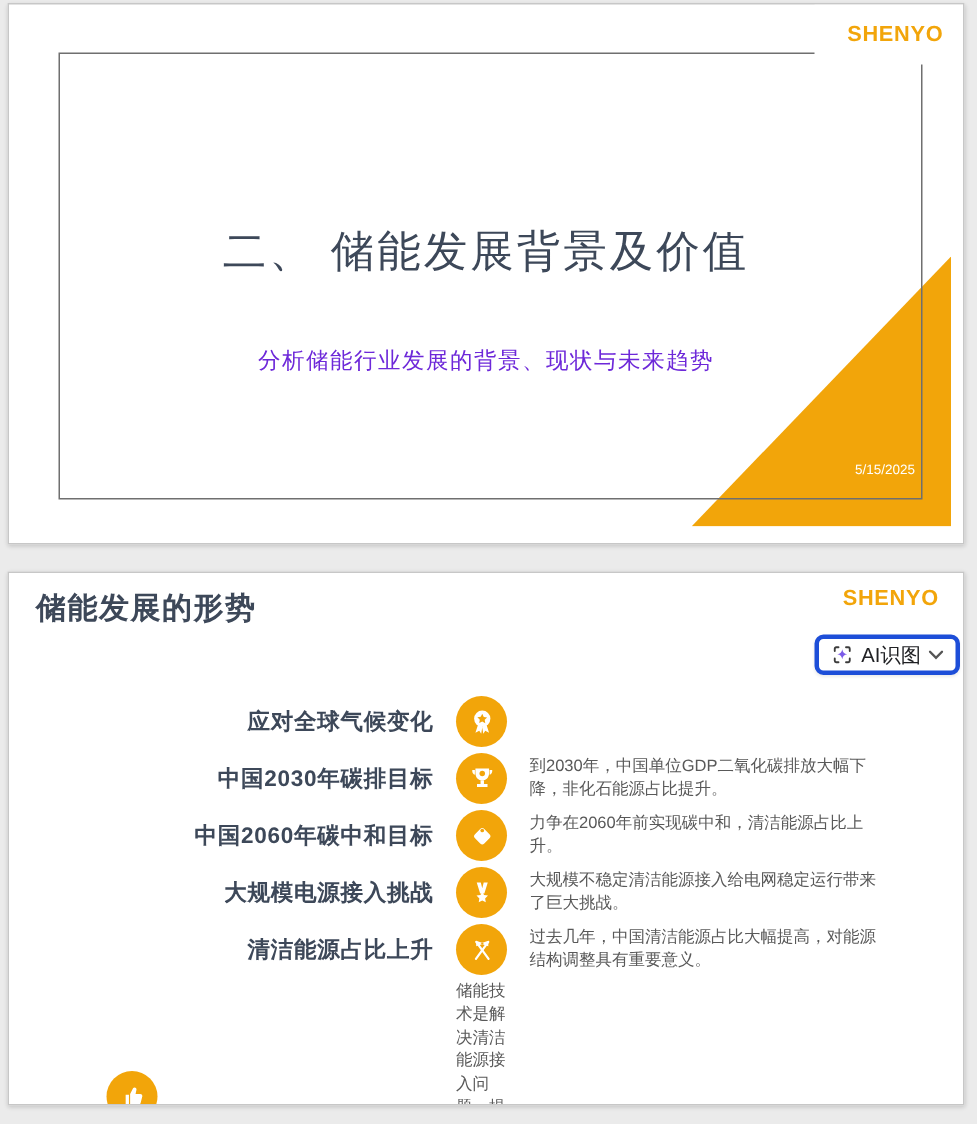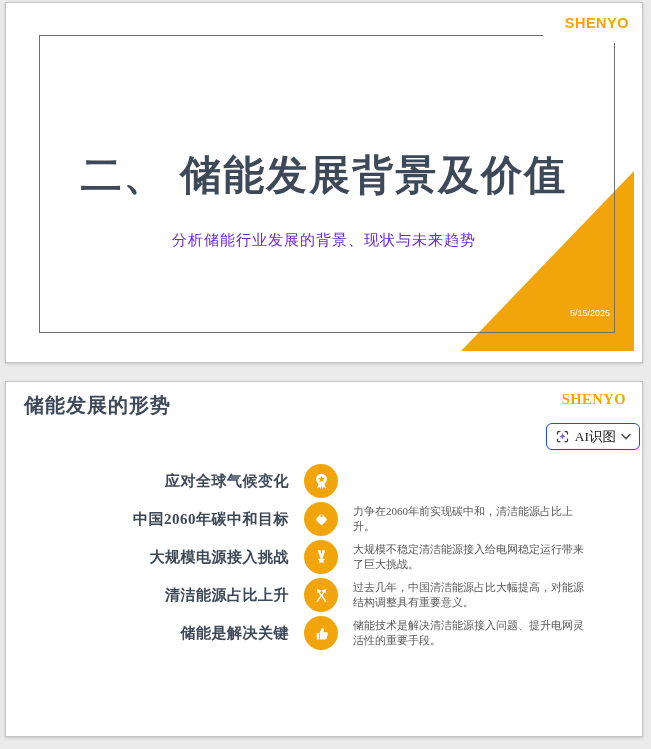--- a/index.html
+++ b/index.html
@@ -8,21 +8,21 @@
     background:#ebebeb;
     font-family:"Liberation Sans","DejaVu Sans",sans-serif;
   }
   .slide-card{
     position:absolute;left:5px;width:638px;background:#ffffff;
     border:1px solid #c7c7c7;box-sizing:border-box;
     box-shadow:0 1px 3px rgba(0,0,0,.18);
     overflow:hidden;
   }
   #slide1{top:2px;height:361px;}
-  #slide2{top:381px;height:356px;font-family:Liberation Serif, serif;}
+  #slide2{top:381px;height:356px;}
 
   
   .s1-border-box{
     position:absolute;left:33px;top:32px;width:574px;height:296px;
     border:1px solid #6f6f6f;z-index:2;
   }
   .s1-triangle{
     position:absolute;left:455px;top:168px;width:173px;height:180px;
     background:var(--accent);
     clip-path:polygon(100% 0,100% 100%,0 100%);
@@ -32,42 +32,42 @@
     position:absolute;left:537px;top:0;width:104px;height:40px;
     background:#ffffff;z-index:3;
     display:flex;align-items:center;justify-content:flex-end;
     padding-right:18px;box-sizing:border-box;
   }
   .brand-logo{
     color:var(--accent);font-weight:bold;font-size:14.5px;letter-spacing:.5px;
   }
   .s1-title{
     position:absolute;left:0;top:145px;width:100%;text-align:center;
-    font-size:41px;font-weight:700;color:var(--heading);letter-spacing:2px;
+    font-size:29px;font-weight:400;color:var(--heading);letter-spacing:2px;
     z-index:2;
   }
   .s1-subtitle{
     position:absolute;left:0;top:228px;width:100%;text-align:center;
     font-size:15px;color:#6d28d9;letter-spacing:1px;z-index:2;
   }
   .s1-date{
     position:absolute;right:32px;top:305px;color:#ffffff;
     font-size:9px;font-weight:normal;z-index:2;
   }
 
   
   .s2-title{
     position:absolute;left:18px;top:10px;
     font-size:20px;font-weight:800;color:var(--heading);letter-spacing:1px;
   }
   .s2-logo{position:absolute;right:16px;top:8px;}
   .ai-button{
     position:absolute;right:2px;top:41px;height:27px;
     display:flex;align-items:center;gap:5px;
-    background:#ffffff;border:1px solid #1d4ed8;border-radius:6px;
+    background:#ffffff;border:3px solid #1d4ed8;border-radius:6px;
     padding:0 8px;box-sizing:border-box;cursor:pointer;
     box-shadow:0 1px 2px rgba(0,0,0,.08);
     justify-content:flex-end;
   }
   .ai-button .ai-label{font-size:13.5px;color:#202124;}
   .item-list{position:absolute;left:65px;top:82px;width:520px;}
   .item-row{
     display:grid;grid-template-columns:218px 34px 238px;column-gap:15px;
     align-items:center;min-height:34px;margin-bottom:4px;
   }
@@ -128,20 +128,32 @@
     <div class="item-label">应对全球气候变化</div>
     <div class="item-icon">
           <svg viewBox="0 0 24 24">
             <path fill="#fff" d="M9.2 12.5 6.8 20l2.9-1.6 1.5 2.4 1.4-8.3zM14.8 12.5 17.2 20l-2.9-1.6-1.5 2.4-1.4-8.3z"></path>
             <circle cx="12" cy="9.3" r="6.2" fill="#fff"></circle>
             <path fill="#F2A50A" d="M12 5.6l1.15 2.33 2.57.37-1.86 1.81.44 2.56L12 11.42l-2.3 1.21.44-2.56-1.86-1.81 2.57-.37z"></path>
           </svg>
         </div>
   </div>
       <div class="item-row">
+    <div class="item-label">中国2030年碳排目标</div>
+    <div class="item-icon">
+          <svg viewBox="0 0 24 24">
+            <path fill="#fff" d="M6.8 3.8h10.4v3.5c0 3.5-2.3 5.7-5.2 5.7s-5.2-2.2-5.2-5.7zM4.4 5h2v3.6C5 8.2 4.4 7 4.4 5.9zM19.6 5h-2v3.6c1.4-.4 2-1.6 2-2.7z"></path>
+            <circle cx="12" cy="7.6" r="2.1" fill="#F2A50A"></circle>
+            <rect x="10.7" y="12.8" width="2.6" height="2.8" fill="#fff"></rect>
+            <path fill="#fff" d="M8 15.6h8v2.3H8z"></path>
+          </svg>
+        </div>
+    <div class="item-desc">到2030年，中国单位GDP二氧化碳排放大幅下降，非化石能源占比提升。</div>
+  </div>
+      <div class="item-row">
     <div class="item-label">中国2060年碳中和目标</div>
     <div class="item-icon">
           <svg viewBox="0 0 24 24">
             <g transform="rotate(45 12 12)">
               <rect x="7" y="7" width="10" height="10" rx="2.2" fill="#fff"></rect>
             </g>
             <circle cx="12" cy="7.6" r="1.4" fill="#F2A50A"></circle>
           </svg>
         </div>
     <div class="item-desc">力争在2060年前实现碳中和，清洁能源占比上升。</div>
@@ -163,21 +175,20 @@
             <g stroke="#fff" stroke-width="1.7" stroke-linecap="round">
               <line x1="7.4" y1="5.6" x2="16.8" y2="18.6"></line>
               <line x1="16.6" y1="5.6" x2="7.2" y2="18.6"></line>
             </g>
             <path fill="#fff" d="M7.4 4.8l6 2-6 2.2zM16.6 4.8l-6 2 6 2.2z"></path>
           </svg>
         </div>
     <div class="item-desc">过去几年，中国清洁能源占比大幅提高，对能源结构调整具有重要意义。</div>
   </div>
       <div class="item-row">
-    <div class="item-label">储能是解决关键</div>
     <div class="item-icon">
           <svg viewBox="0 0 24 24">
             <path fill="#fff" d="M6.6 11.3h2.5v7.5H6.6z"></path>
             <path fill="#fff" d="M10 18.8h6.4c.76 0 1.42-.52 1.6-1.26l1.26-5.04c.24-.97-.49-1.9-1.48-1.9h-3.62l.67-3.14c.19-.9-.5-1.76-1.42-1.76-.47 0-.92.23-1.19.63L10 10.6z"></path>
           </svg>
         </div>
     <div class="item-desc">储能技术是解决清洁能源接入问题、提升电网灵活性的重要手段。</div>
   </div>
     </div>
 </div>

